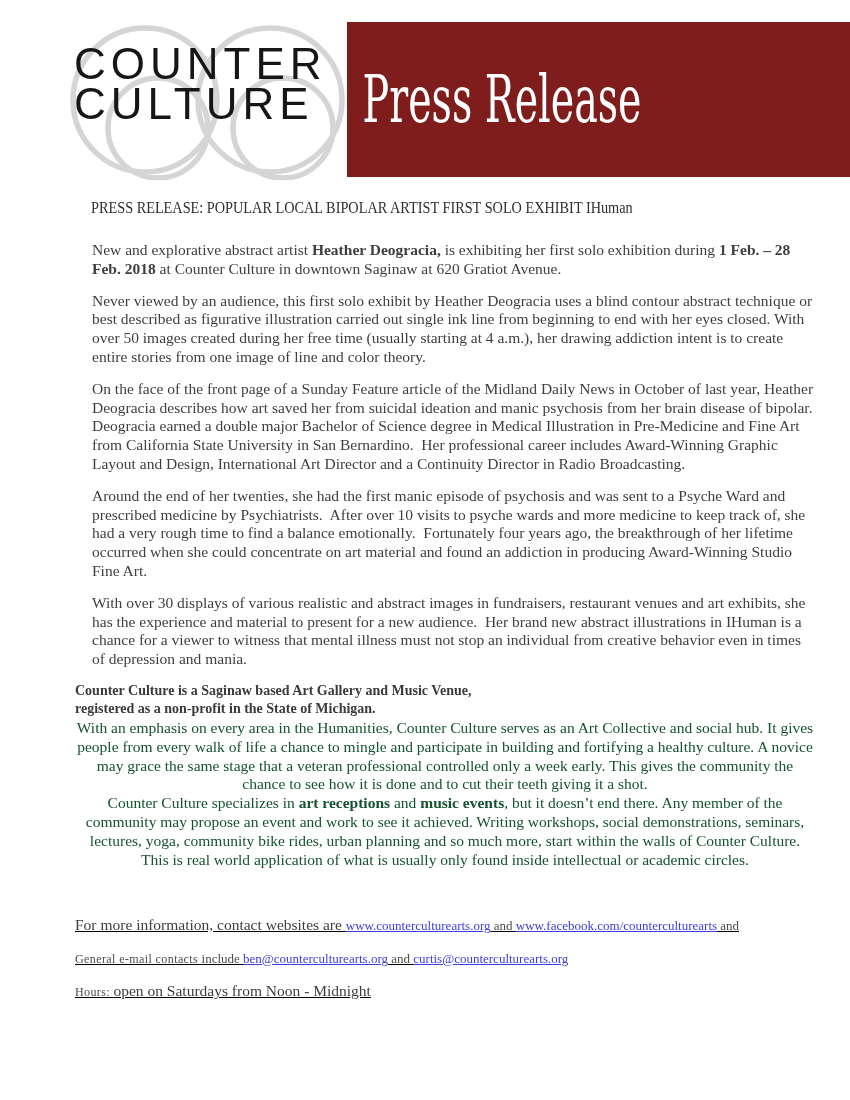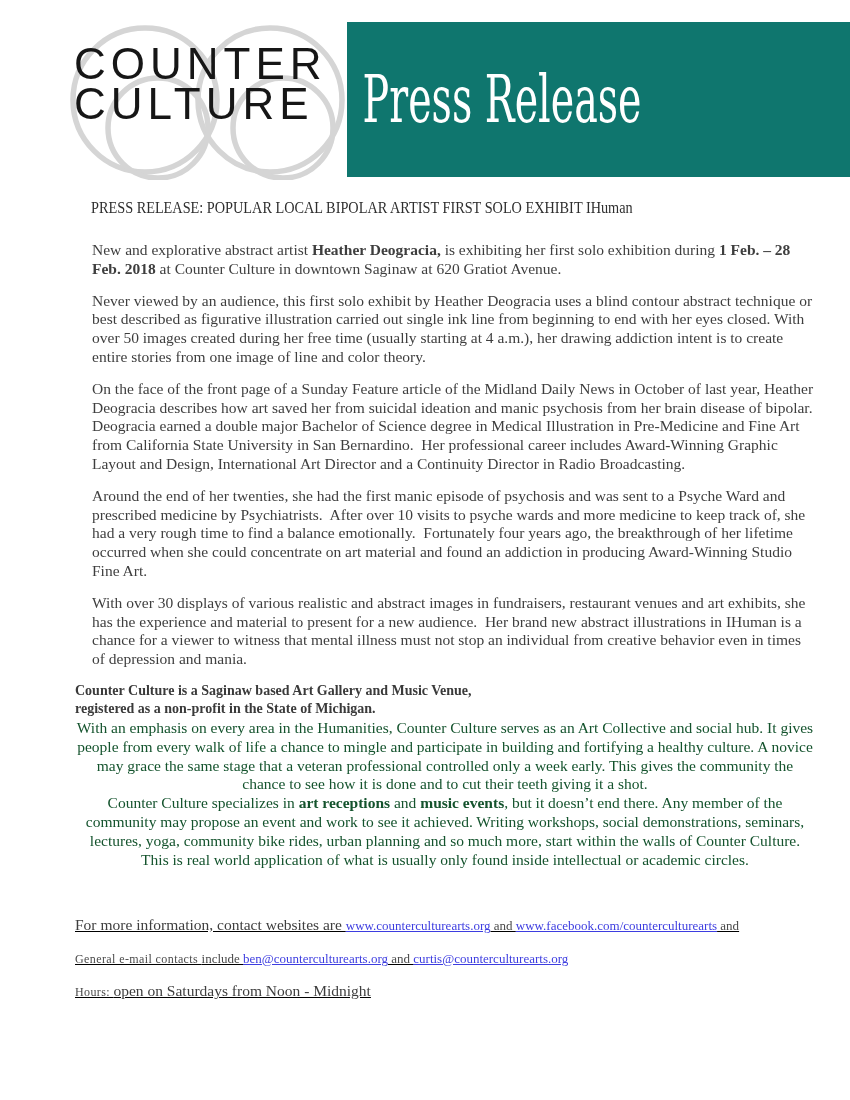--- a/index.html
+++ b/index.html
@@ -18,21 +18,21 @@
   .logo-rings { position: absolute; left: 70px; top: 25px; }
   .logo-text {
     position: absolute; left: 74px; top: 44px;
     font-family: "Liberation Sans", sans-serif;
     font-size: 44px; line-height: 40px; letter-spacing: 5px;
     font-weight: 400; color: #161616; white-space: nowrap;
   }
 
   .banner {
     position: absolute; left: 347px; top: 22px; right: 0; height: 155px;
-    background: #0f766e;
+    background: #7f1d1d;
     display: flex; align-items: center;
   }
   .banner-text {
     font-family: "DejaVu Serif", serif;
     font-size: 66px; color: #ffffff;
     white-space: nowrap;
     padding-left: 26px;
     transform: scaleX(0.60);
     transform-origin: left center;
   }

